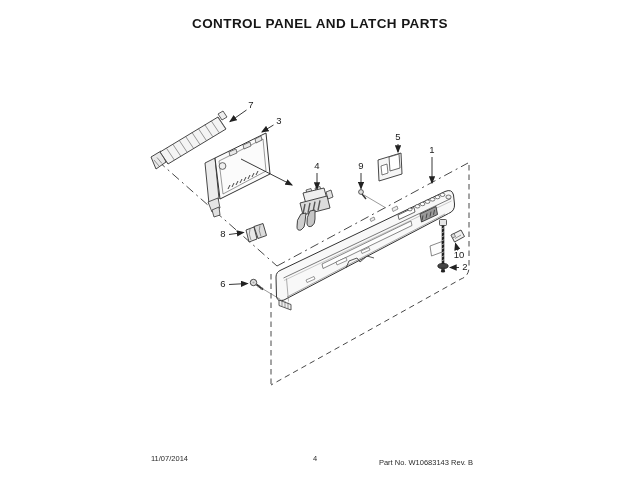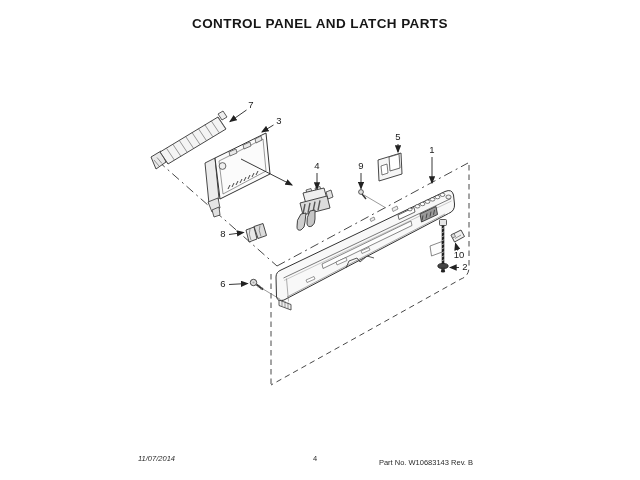--- a/index.html
+++ b/index.html
@@ -1,21 +1,21 @@
 <!DOCTYPE html>
 <html><head>
 <meta charset="utf-8">
 <style>
   html,body{margin:0;padding:0;background:#fff;}
   .page{position:relative;width:640px;height:480px;background:#ffffff;overflow:hidden;
         font-family:"Liberation Sans",sans-serif;color:#1c1c1c;margin-top:8px;}
   .title{position:absolute;top:8px;left:0;width:640px;text-align:center;
          font-size:13.5px;font-weight:bold;letter-spacing:.4px;color:#161616;}
   .footer{position:absolute;top:446px;left:0;width:640px;font-size:7.5px;color:#2a2a2a;}
-  .footer .date{position:absolute;left:138px;top:0;font-style:italic;}
+  .footer .date{position:absolute;left:151px;top:0;}
   .footer .pageno{position:absolute;left:300px;width:30px;text-align:center;top:0;}
   .footer .partno{position:absolute;right:167px;top:4px;}
   svg{position:absolute;left:0;top:0;}
   .callout{font-size:9.5px;fill:#1a1a1a;}
   .leader{stroke:#222;stroke-width:.9;fill:none;}
   .thin{stroke:#555;stroke-width:.6;fill:none;}
   .dashdot{stroke:#333;stroke-width:.9;fill:none;stroke-dasharray:9 4 2 4;}
   .dashed{stroke:#333;stroke-width:.9;fill:none;stroke-dasharray:5.5 4;}
 </style>
 </head>

